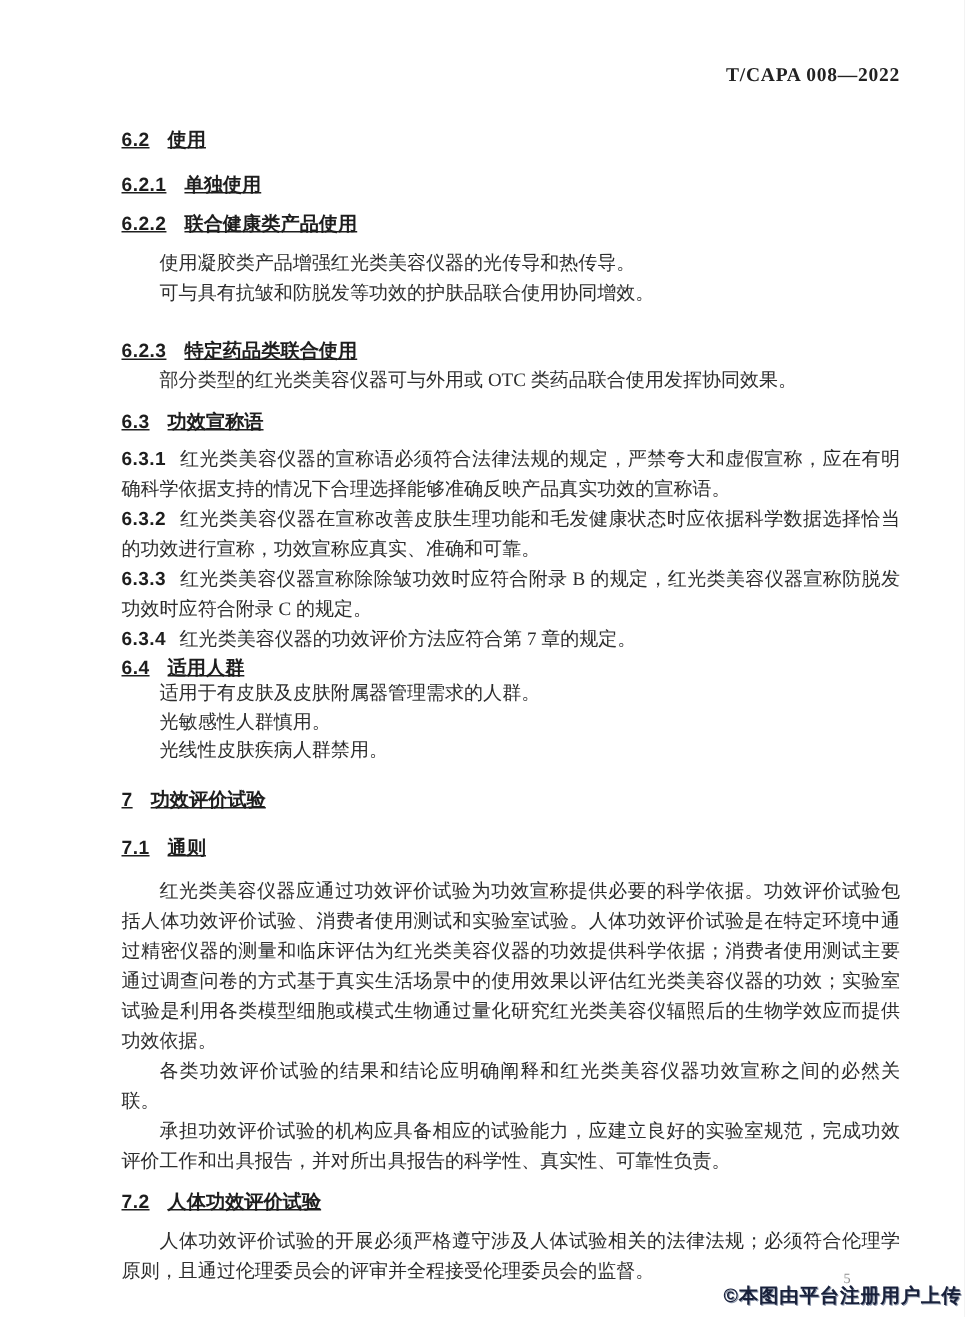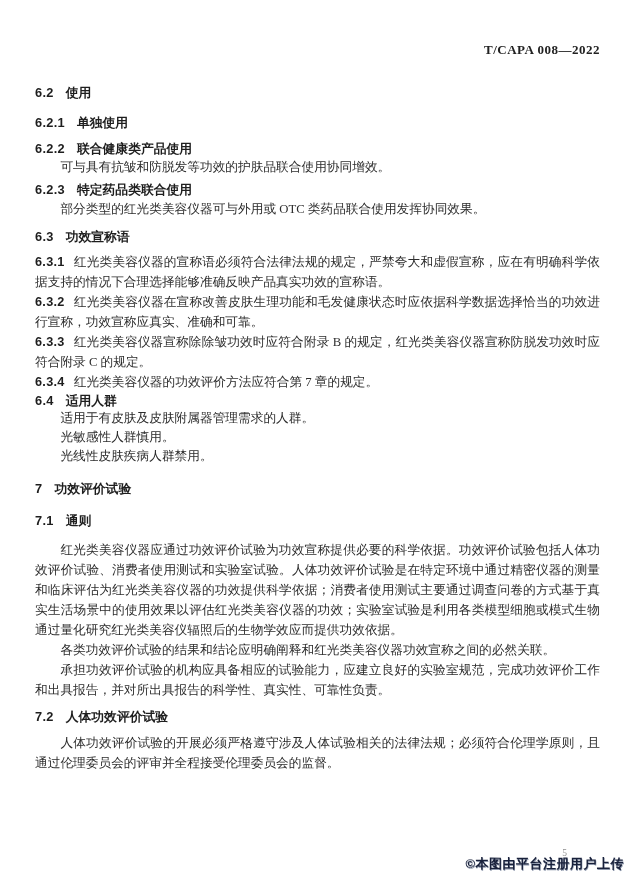--- a/index.html
+++ b/index.html
@@ -4,38 +4,39 @@
 <style>
   html,body{margin:0;padding:0;background:#e9e9e9;}
   .page{
     position:relative;
     width:643px;height:878px;
     background:#ffffff;
     overflow:hidden;
     box-sizing:border-box;
     color:#2d2d2d;
   }
-  .content{padding:0 43px 0 35px;}
+  .content{padding:0 43px 0 81px;}
   .doc-header{
     margin-top:42px;
     text-align:right;
     font-family:"Liberation Serif","DejaVu Serif",serif;
     font-weight:bold;
     font-size:13px;
     letter-spacing:0.5px;
     color:#222;
     line-height:16px;
   }
   .h{
     font-family:"Liberation Sans","DejaVu Sans",sans-serif;
     font-weight:bold;
     font-size:12.8px;
     line-height:17px;
     color:#1e1e1e;
     white-space:nowrap;
+    text-decoration:underline;
   }
   .h .hnum{margin-right:12px;letter-spacing:0.3px;}
   .body{
     font-family:"Liberation Serif","DejaVu Serif",serif;
     font-size:12.7px;
     line-height:20px;
     text-align:justify;
     color:#2d2d2d;
     margin:0;
   }
@@ -54,21 +55,21 @@
   .page-number{
     position:absolute;
     right:76px;
     bottom:20px;
     font-family:"Liberation Serif","DejaVu Serif",serif;
     font-size:9.5px;
     color:#8f8f8f;
   }
   .watermark{
     position:absolute;
-    right:19px;
+    right:2px;
     bottom:5px;
     font-family:"Liberation Sans","DejaVu Sans",sans-serif;
     font-weight:900;
     font-size:13px;
     letter-spacing:0.5px;
     color:#18203a;
     text-shadow:0.6px 0.6px 0 #8d97ab;
     white-space:nowrap;
   }
 </style>
@@ -88,23 +89,24 @@
 
     <div class="h" style="margin-top:13px">
       <span class="hnum">6.2.1</span><span>单独使用</span>
     </div>
 
 
     <div class="h" style="margin-top:9px">
       <span class="hnum">6.2.2</span><span>联合健康类产品使用</span>
     </div>
 
+    <p class="body indent" style="margin-top:8px">使用凝胶类产品增强红光类美容仪器的光传导和热传导。</p>
     <p class="body indent">可与具有抗皱和防脱发等功效的护肤品联合使用协同增效。</p>
 
-    <div class="h" style="margin-top:4px">
+    <div class="h" style="margin-top:20px">
       <span class="hnum">6.2.3</span><span>特定药品类联合使用</span>
     </div>
 
     <p class="body indent" style="margin-top:1px">部分类型的红光类美容仪器可与外用或 OTC 类药品联合使用发挥协同效果。</p>
 
     <div class="h" style="margin-top:9px">
       <span class="hnum">6.3</span><span>功效宣称语</span>
     </div>
 
     <div class="clause-block">

